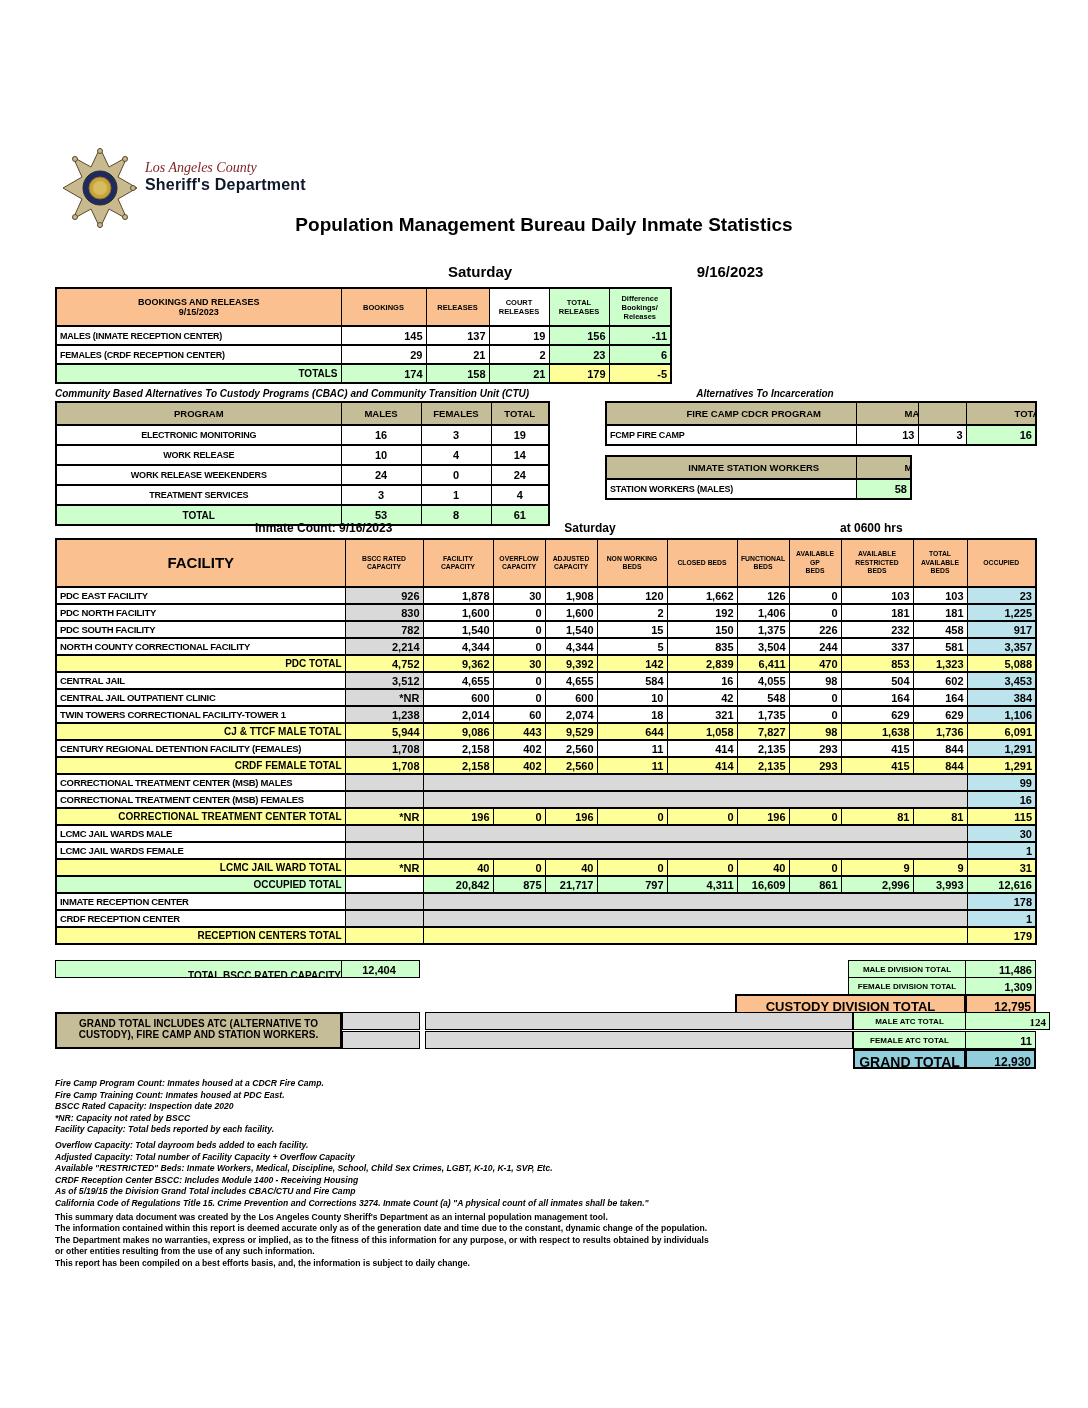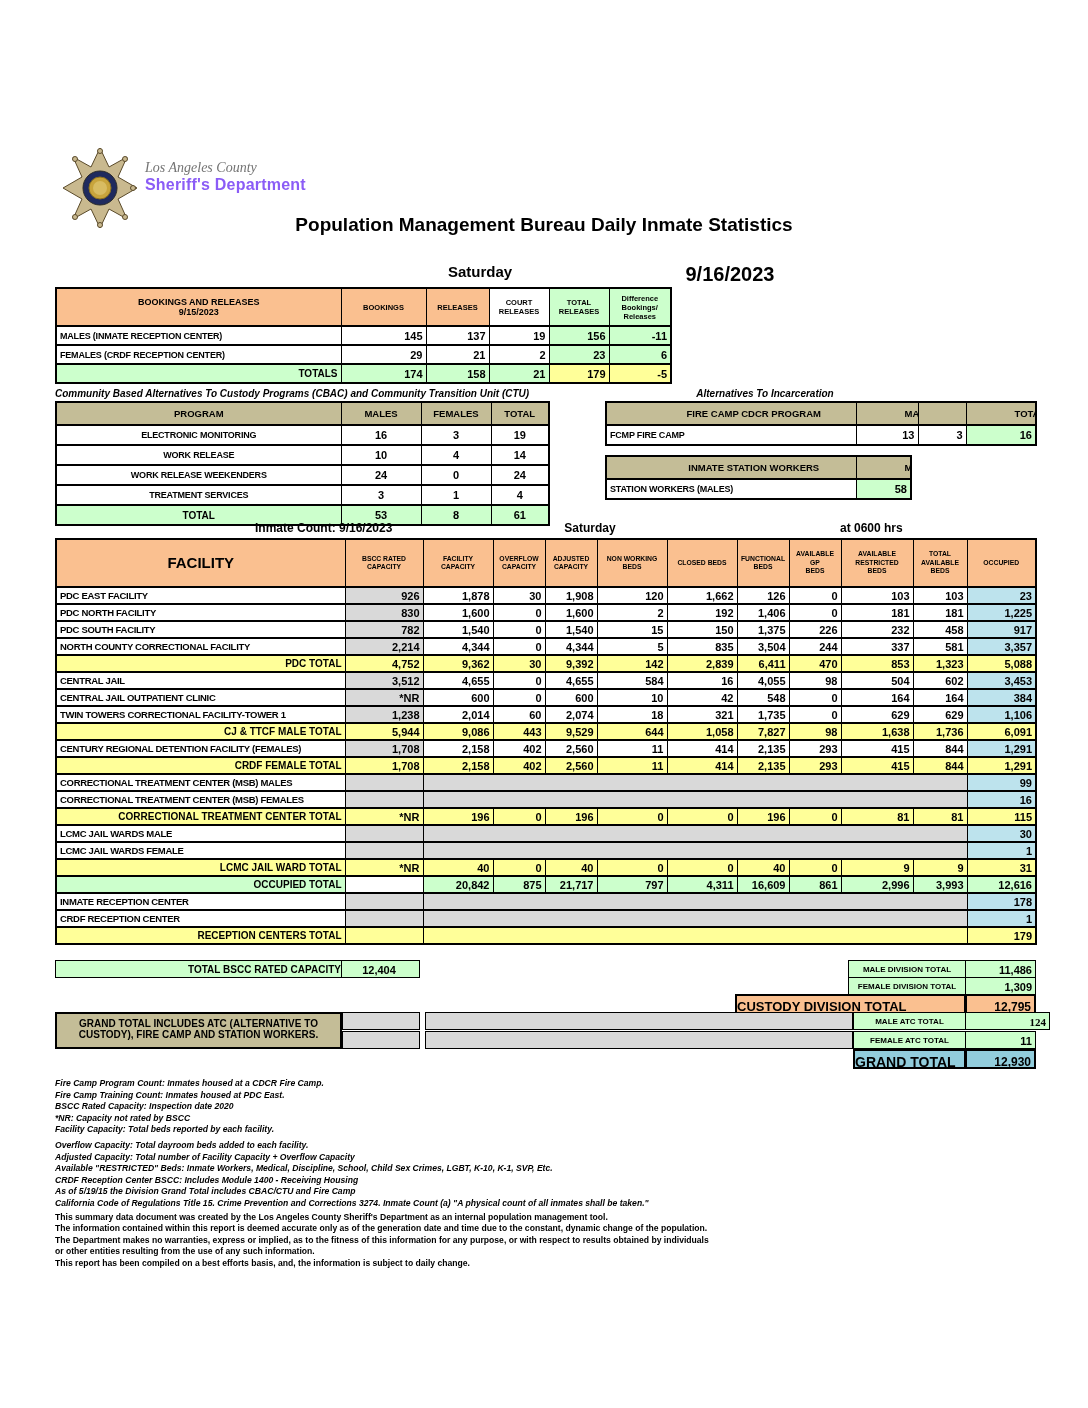--- a/index.html
+++ b/index.html
@@ -2,29 +2,29 @@
 <html><head>
 <meta charset="utf-8">
 <style>
   html,body{margin:0;padding:0;background:#fff;}
   .page{position:relative;width:1088px;height:1408px;background:#fff;
         font-family:"Liberation Sans",sans-serif;color:#000;overflow:hidden;}
   
   .logo{position:absolute;left:63px;top:146px;display:flex;align-items:flex-start;}
   .logo svg{display:block;}
   .logo-text{margin-left:8px;margin-top:14px;}
-  .logo-line1{font-family:"Liberation Serif",serif;font-style:italic;font-size:14px;color:#737373;}
-  .logo-line2{font-weight:bold;font-size:16px;letter-spacing:.2px;color:#8b5cf6;}
+  .logo-line1{font-family:"Liberation Serif",serif;font-style:italic;font-size:14px;color:#7f1d1d;}
+  .logo-line2{font-weight:bold;font-size:16px;letter-spacing:.2px;color:#0f172a;}
   
   .title{position:absolute;left:0;top:214px;width:100%;text-align:center;
          font-size:19px;font-weight:bold;margin:0;}
   .day-top{position:absolute;left:400px;top:263px;width:160px;text-align:center;
            font-size:15px;font-weight:bold;}
   .date-top{position:absolute;left:660px;top:263px;width:140px;text-align:center;
-            font-size:20px;font-weight:bold;}
+            font-size:15px;font-weight:bold;}
   
   table{border-collapse:collapse;table-layout:fixed;}
   td,th{border:1px solid #000;overflow:hidden;padding:0 3px;}
   .tbl{border:2px solid #000;}
   .tbl td{border-top-width:2px;border-bottom-width:2px;}
   .num{text-align:right;font-size:11px;font-weight:bold;}
   .lbl{text-align:left;font-size:9px;font-weight:bold;letter-spacing:-.2px;}
   .rlbl{text-align:right;font-size:10px;font-weight:bold;}
   .pre{white-space:pre-line;}
   .orange{background:#FAC090;}
@@ -56,21 +56,21 @@
   #facility{position:absolute;left:55px;top:538px;width:980px;}
   #facility th{font-size:6.8px;font-weight:bold;text-align:center;vertical-align:middle;height:46px;line-height:1.25;}
   #facility th.fac-hdr{font-size:15px;}
   #facility td{height:15px;}
   #facility .flbl{font-size:9.5px;font-weight:bold;letter-spacing:-.3px;text-align:left;}
   #facility .stl td{border-top-width:2px;border-bottom-width:2px;}
   
   .abs{position:absolute;box-sizing:border-box;border:1px solid #000;overflow:hidden;}
   .sum-lbl{font-size:8px;font-weight:bold;text-align:center;padding-top:4px;}
   .sum-val{font-size:11px;font-weight:bold;text-align:right;padding:3px 3px 0 0;}
-  .big-lbl{font-size:13px;font-weight:bold;text-align:left;padding-top:3px;}
+  .big-lbl{font-size:13px;font-weight:bold;text-align:center;padding-top:3px;}
   .note-box{font-size:10px;font-weight:bold;text-align:center;padding:4px 6px;border-width:2px;}
   
   .footnotes{position:absolute;left:55px;top:1078px;font-size:8.6px;font-weight:bold;
              font-style:italic;line-height:11.6px;}
   .footnotes .gap{height:4px;}
   .disclaimer{position:absolute;left:55px;top:1212px;font-size:8.6px;font-weight:bold;
               line-height:11.4px;font-style:normal;}
 </style>
 </head>
 <body>
@@ -532,21 +532,21 @@
         </tr>
         <tr class="stl">
           <td class="rlbl yellow">RECEPTION CENTERS TOTAL</td>
           <td class="yellow"></td>
           <td class="yellow" colspan="9"></td>
           <td class="num yellow">179</td>
         </tr>
       </tbody>
   </table>
 
-  <div class="abs green rlbl" style="left:55px;top:960px;width:287px;height:18px;padding-top:3px;">TOTAL BSCC RATED CAPACITY</div>
+  <div class="abs green rlbl" style="left:55px;top:960px;width:287px;height:18px;padding-top:9px;">TOTAL BSCC RATED CAPACITY</div>
   <div class="abs green sum-val" style="left:341px;top:960px;width:79px;height:18px;text-align:center;">12,404</div>
 
   <div class="abs green sum-lbl" style="left:848px;top:960px;width:118px;height:18px;">MALE  DIVISION TOTAL</div>
   <div class="abs green sum-val" style="left:965px;top:960px;width:71px;height:18px;">11,486</div>
 
   <div class="abs green sum-lbl" style="left:848px;top:977px;width:118px;height:18px;">FEMALE DIVISION TOTAL</div>
   <div class="abs green sum-val" style="left:965px;top:977px;width:71px;height:18px;">1,309</div>
 
   <div class="abs orange big-lbl" style="left:735px;top:994px;width:231px;height:21px;border-width:2px;">CUSTODY DIVISION TOTAL</div>
   <div class="abs orange sum-val" style="left:965px;top:994px;width:71px;height:21px;border-width:2px;font-size:12px;padding-top:4px;">12,795</div>

